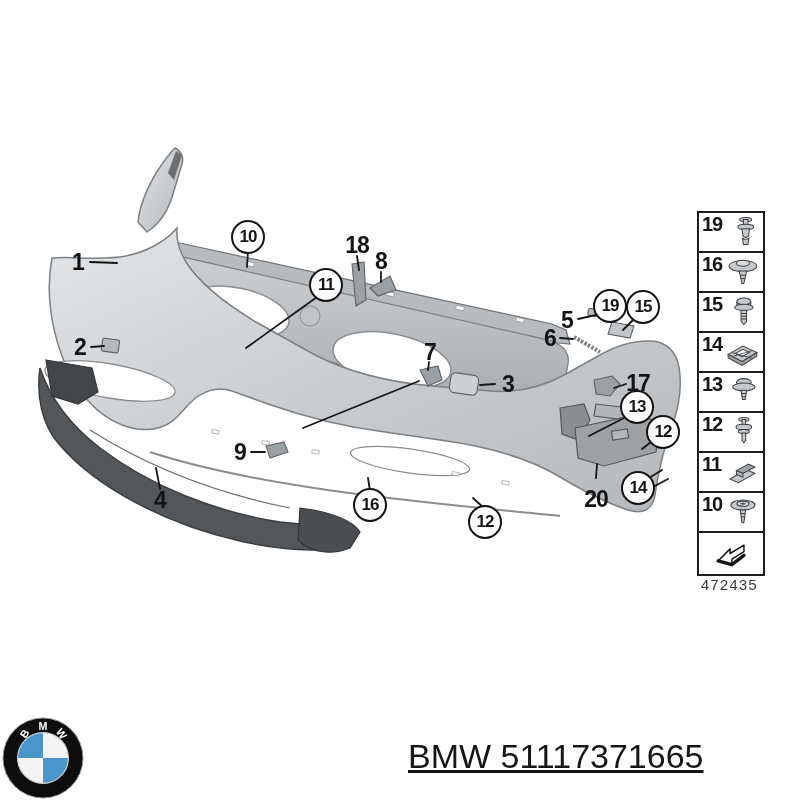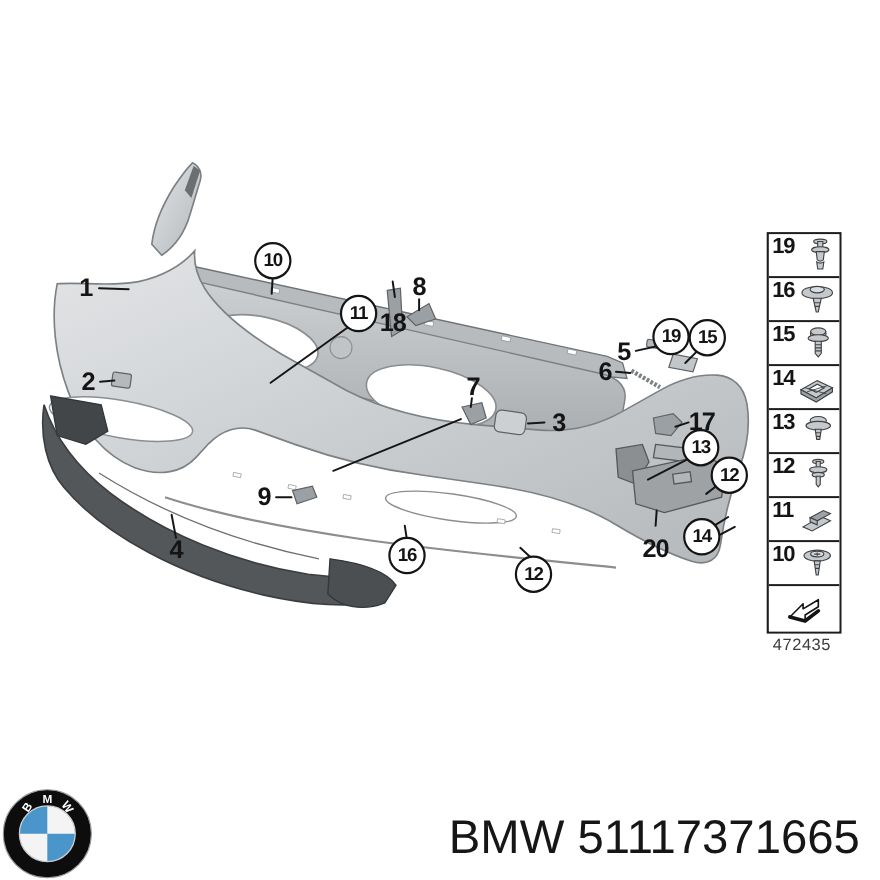--- a/index.html
+++ b/index.html
@@ -24,28 +24,28 @@
     border:2px solid #1d1d1d; background:#ffffff; z-index:5;
   }
   .parts-cell { position:relative; height:38px; border-bottom:2px solid #1d1d1d; background:#fff; }
   .parts-cell:last-child { border-bottom:none; height:41px; }
   .cell-num { position:absolute; left:3px; top:0px; font-weight:bold; font-size:20px;
               letter-spacing:-1px; color:#141414; }
   .cell-icon { position:absolute; right:0px; top:1px; width:42px; height:37px; }
   .cell-icon.full { left:50%; transform:translateX(-50%); top:2px; }
   .diagram-number {
     position:absolute; left:695px; top:578px; width:68px; text-align:center;
-    font-size:15px; color:#3c3c3c; letter-spacing:0.5px; z-index:5;
+    font-size:15px; color:#3c3c3c; letter-spacing:0.5px; z-index:5;font-family:Liberation Mono, monospace;
   }
 
   
   .bmw-logo { position:absolute; left:2px; top:716px; width:82px; height:84px; z-index:5; }
   .part-number {
-    position:absolute; left:408px; top:737px; font-size:43px; color:#161616;
-    white-space:nowrap; z-index:5;
+    position:absolute; left:408px; top:737px; font-size:34px; color:#161616;
+    white-space:nowrap; z-index:5;text-decoration:underline;
   }
 </style>
 </head>
 <body>
 
 <div class="page">
 
   <svg class="illustration" width="800" height="800" viewBox="0 0 800 800">
     <defs>
       <linearGradient id="gradBody" x1="0" y1="0" x2="1" y2="1">
@@ -158,21 +158,21 @@
       <path d="M485,509 L473,498"></path>
     </g>
   </svg>
 
   <div class="callout plain" style="left:78px;  top:262px;">1</div>
   <div class="callout plain" style="left:80px;  top:347px;">2</div>
   <div class="callout plain" style="left:160px; top:500px;">4</div>
   <div class="callout plain" style="left:240px; top:452px;">9</div>
   <div class="callout circled" style="left:248px; top:237px;">10</div>
   <div class="callout circled" style="left:326px; top:285px;">11</div>
-  <div class="callout plain" style="left:357px; top:245px;margin-top:48px;">18</div>
+  <div class="callout plain" style="left:357px; top:245px;">18</div>
   <div class="callout plain" style="left:381px; top:261px;">8</div>
   <div class="callout plain" style="left:430px; top:352px;">7</div>
   <div class="callout plain" style="left:508px; top:384px;">3</div>
   <div class="callout plain" style="left:567px; top:320px;">5</div>
   <div class="callout plain" style="left:550px; top:338px;">6</div>
   <div class="callout circled" style="left:610px; top:306px;">19</div>
   <div class="callout circled" style="left:643px; top:307px;">15</div>
   <div class="callout plain" style="left:638px; top:383px;">17</div>
   <div class="callout circled" style="left:637px; top:407px;">13</div>
   <div class="callout circled" style="left:663px; top:432px;">12</div>

